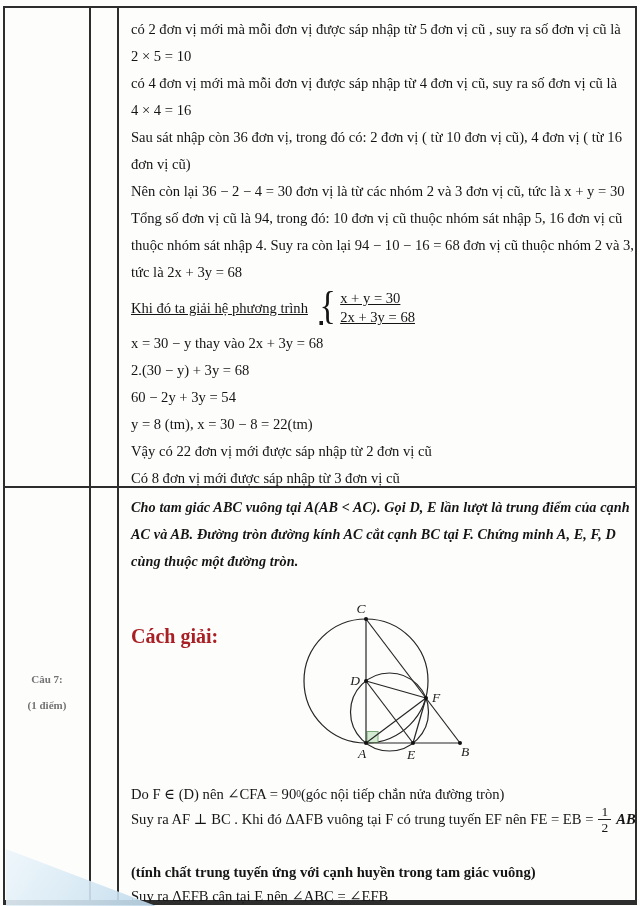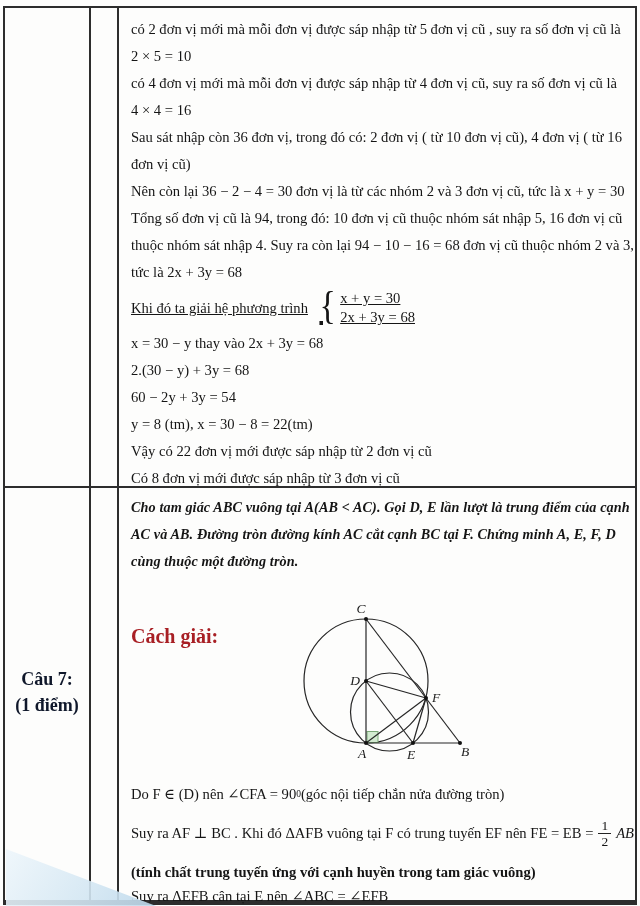--- a/index.html
+++ b/index.html
@@ -19,21 +19,21 @@
   .v2{left:112px;}
   .hline{position:absolute;left:0;right:0;height:2px;background:#2d2d2d;top:478px;}
 
   
   .qcell{
     position:absolute;left:0;top:478px;width:84px;height:419px;
     display:flex;flex-direction:column;align-items:center;justify-content:flex-start;
     padding-top:180px;box-sizing:border-box;
   }
   .qcell div{
-    font-weight:bold;color:#0f172a;font-size:18px;line-height:26px;white-space:nowrap;
+    font-weight:bold;color:#737373;font-size:11px;line-height:26px;white-space:nowrap;
   }
 
   
   .row1{
     position:absolute;left:114px;top:0;width:518px;height:478px;
     padding:8px 0 0 12px;box-sizing:border-box;font-size:14.6px;
   }
   .line{height:27px;display:flex;align-items:center;white-space:nowrap;}
   .sysline{height:44px;display:flex;align-items:center;white-space:nowrap;text-decoration:underline;}
   .brace{font-size:40px;font-weight:400;margin:0 3px 0 10px;transform:scaleX(.85);display:inline-block;line-height:0;padding-bottom:4px;}
@@ -47,27 +47,27 @@
   .prob{position:absolute;white-space:nowrap;font-weight:bold;font-style:italic;font-size:14.2px;letter-spacing:.1px;}
   .p0{top:11px;left:12px;} .p1{top:38px;left:12px;} .p2{top:65px;left:12px;}
   .heading{position:absolute;top:91px;left:12px;font-weight:bold;color:#a81f24;font-size:20px;margin-top:46px;}
   .fig{position:absolute;left:163px;top:112px;}
   .fig text{font-style:italic;font-size:13.5px;fill:#1b1b1b;font-family:"Liberation Serif","DejaVu Serif",serif;}
   .fig line, .fig circle.c{stroke:#262626;stroke-width:1.2;fill:none;}
   .fig .dot{fill:#111;stroke:none;}
   .fig .ra{fill:#d2ead0;stroke:#7aa877;stroke-width:1;}
   .sol{position:absolute;left:12px;white-space:nowrap;}
   .s1{top:290px;height:32px;display:flex;align-items:center;}
-  .s2{top:322px;height:46px;display:flex;align-items:center;}
+  .s2{top:308px;height:46px;display:flex;align-items:center;}
   .s3{top:372px;height:24px;display:flex;align-items:center;font-weight:bold;}
   .s4{top:396px;height:24px;display:flex;align-items:center;}
   sup.deg{font-size:9.5px;vertical-align:super;line-height:0;}
   .frac{display:inline-flex;flex-direction:column;align-items:center;margin:0 5px;font-size:13.5px;line-height:15px;vertical-align:middle;}
   .frac .num{border-bottom:1.2px solid #222;padding:0 3px;}
-  .postAB{font-style:italic;}
+  .postAB{font-style:italic;font-weight:bold;}
 
   
   .watermark{
     position:absolute;left:1px;top:841px;width:158px;height:60px;
     background:linear-gradient(125deg,#eef6fb 0%,#d4e7f3 55%,#b9d6ea 100%);
     clip-path:polygon(0 0,100% 100%,0 100%);
     opacity:.9;
   }
 </style>
 </head>

